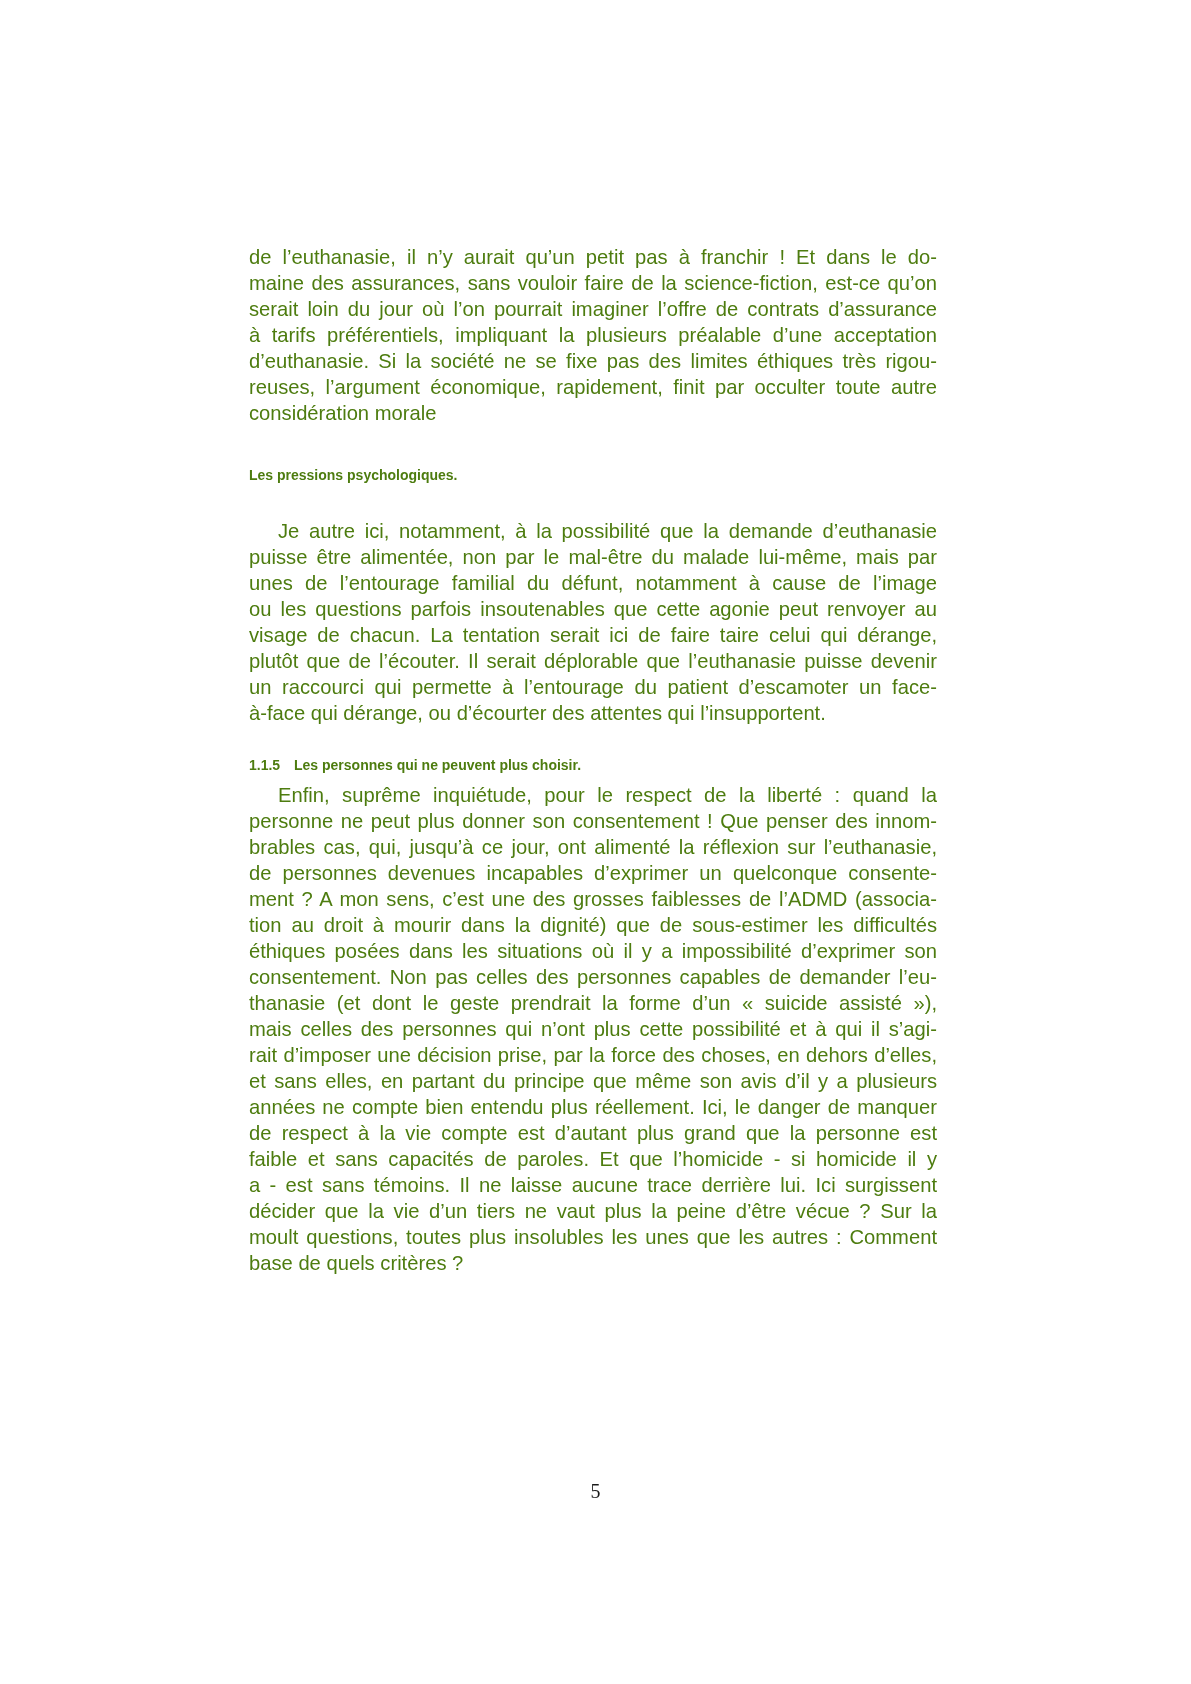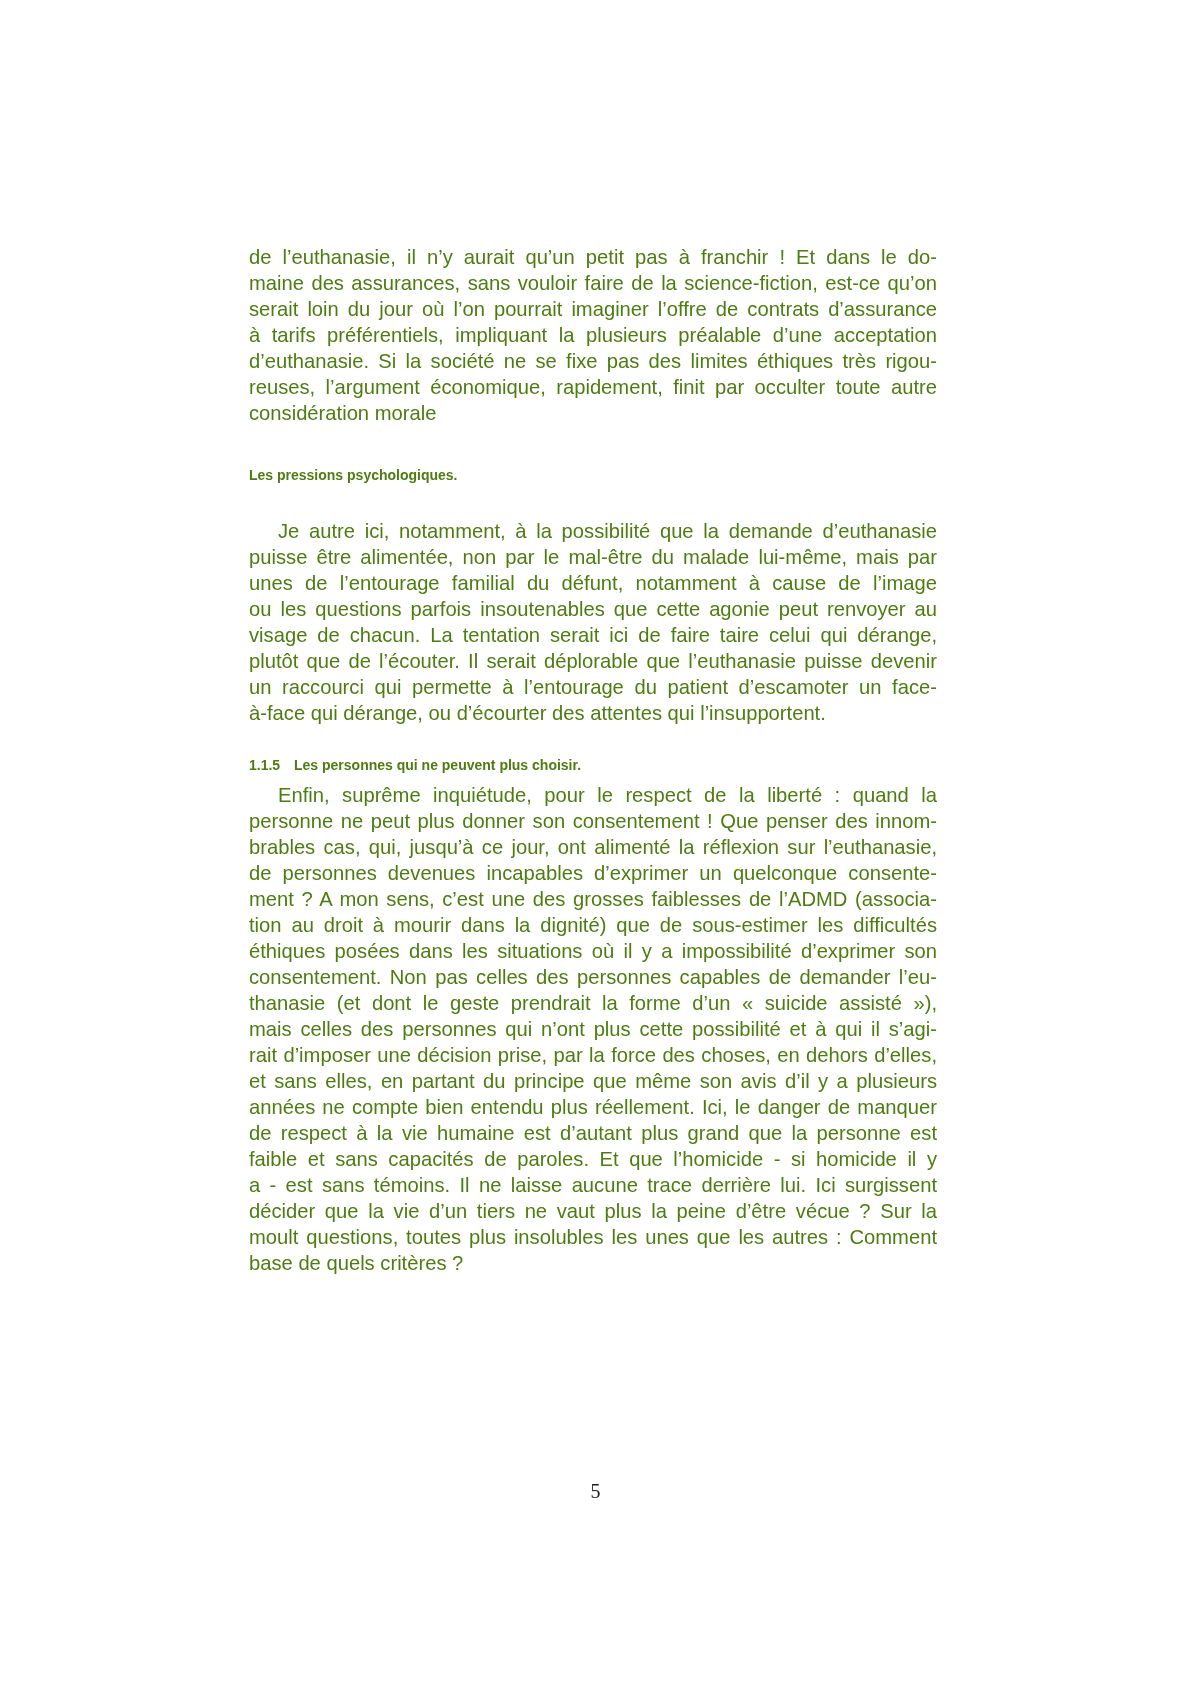--- a/index.html
+++ b/index.html
@@ -74,21 +74,21 @@
     <span class="line">de personnes devenues incapables d’exprimer un quelconque consente-</span>
     <span class="line">ment ? A mon sens, c’est une des grosses faiblesses de l’ADMD (associa-</span>
     <span class="line">tion au droit à mourir dans la dignité) que de sous-estimer les difficultés</span>
     <span class="line">éthiques posées dans les situations où il y a impossibilité d’exprimer son</span>
     <span class="line">consentement. Non pas celles des personnes capables de demander l’eu-</span>
     <span class="line">thanasie (et dont le geste prendrait la forme d’un « suicide assisté »),</span>
     <span class="line">mais celles des personnes qui n’ont plus cette possibilité et à qui il s’agi-</span>
     <span class="line">rait d’imposer une décision prise, par la force des choses, en dehors d’elles,</span>
     <span class="line">et sans elles, en partant du principe que même son avis d’il y a plusieurs</span>
     <span class="line">années ne compte bien entendu plus réellement. Ici, le danger de manquer</span>
-    <span class="line">de respect à la vie humaine est d’autant plus grand que la personne est</span>
+    <span class="line">de respect à la vie compte est d’autant plus grand que la personne est</span>
     <span class="line">faible et sans capacités de paroles. Et que l’homicide - si homicide il y</span>
     <span class="line">a - est sans témoins. Il ne laisse aucune trace derrière lui. Ici surgissent</span>
     <span class="line">décider que la vie d’un tiers ne vaut plus la peine d’être vécue ? Sur la</span>
     <span class="line">moult questions, toutes plus insolubles les unes que les autres : Comment</span>
     <span class="line last">base de quels critères ?</span>
   </p>
 
 </div>
 
 <div class="page-number">5</div>

